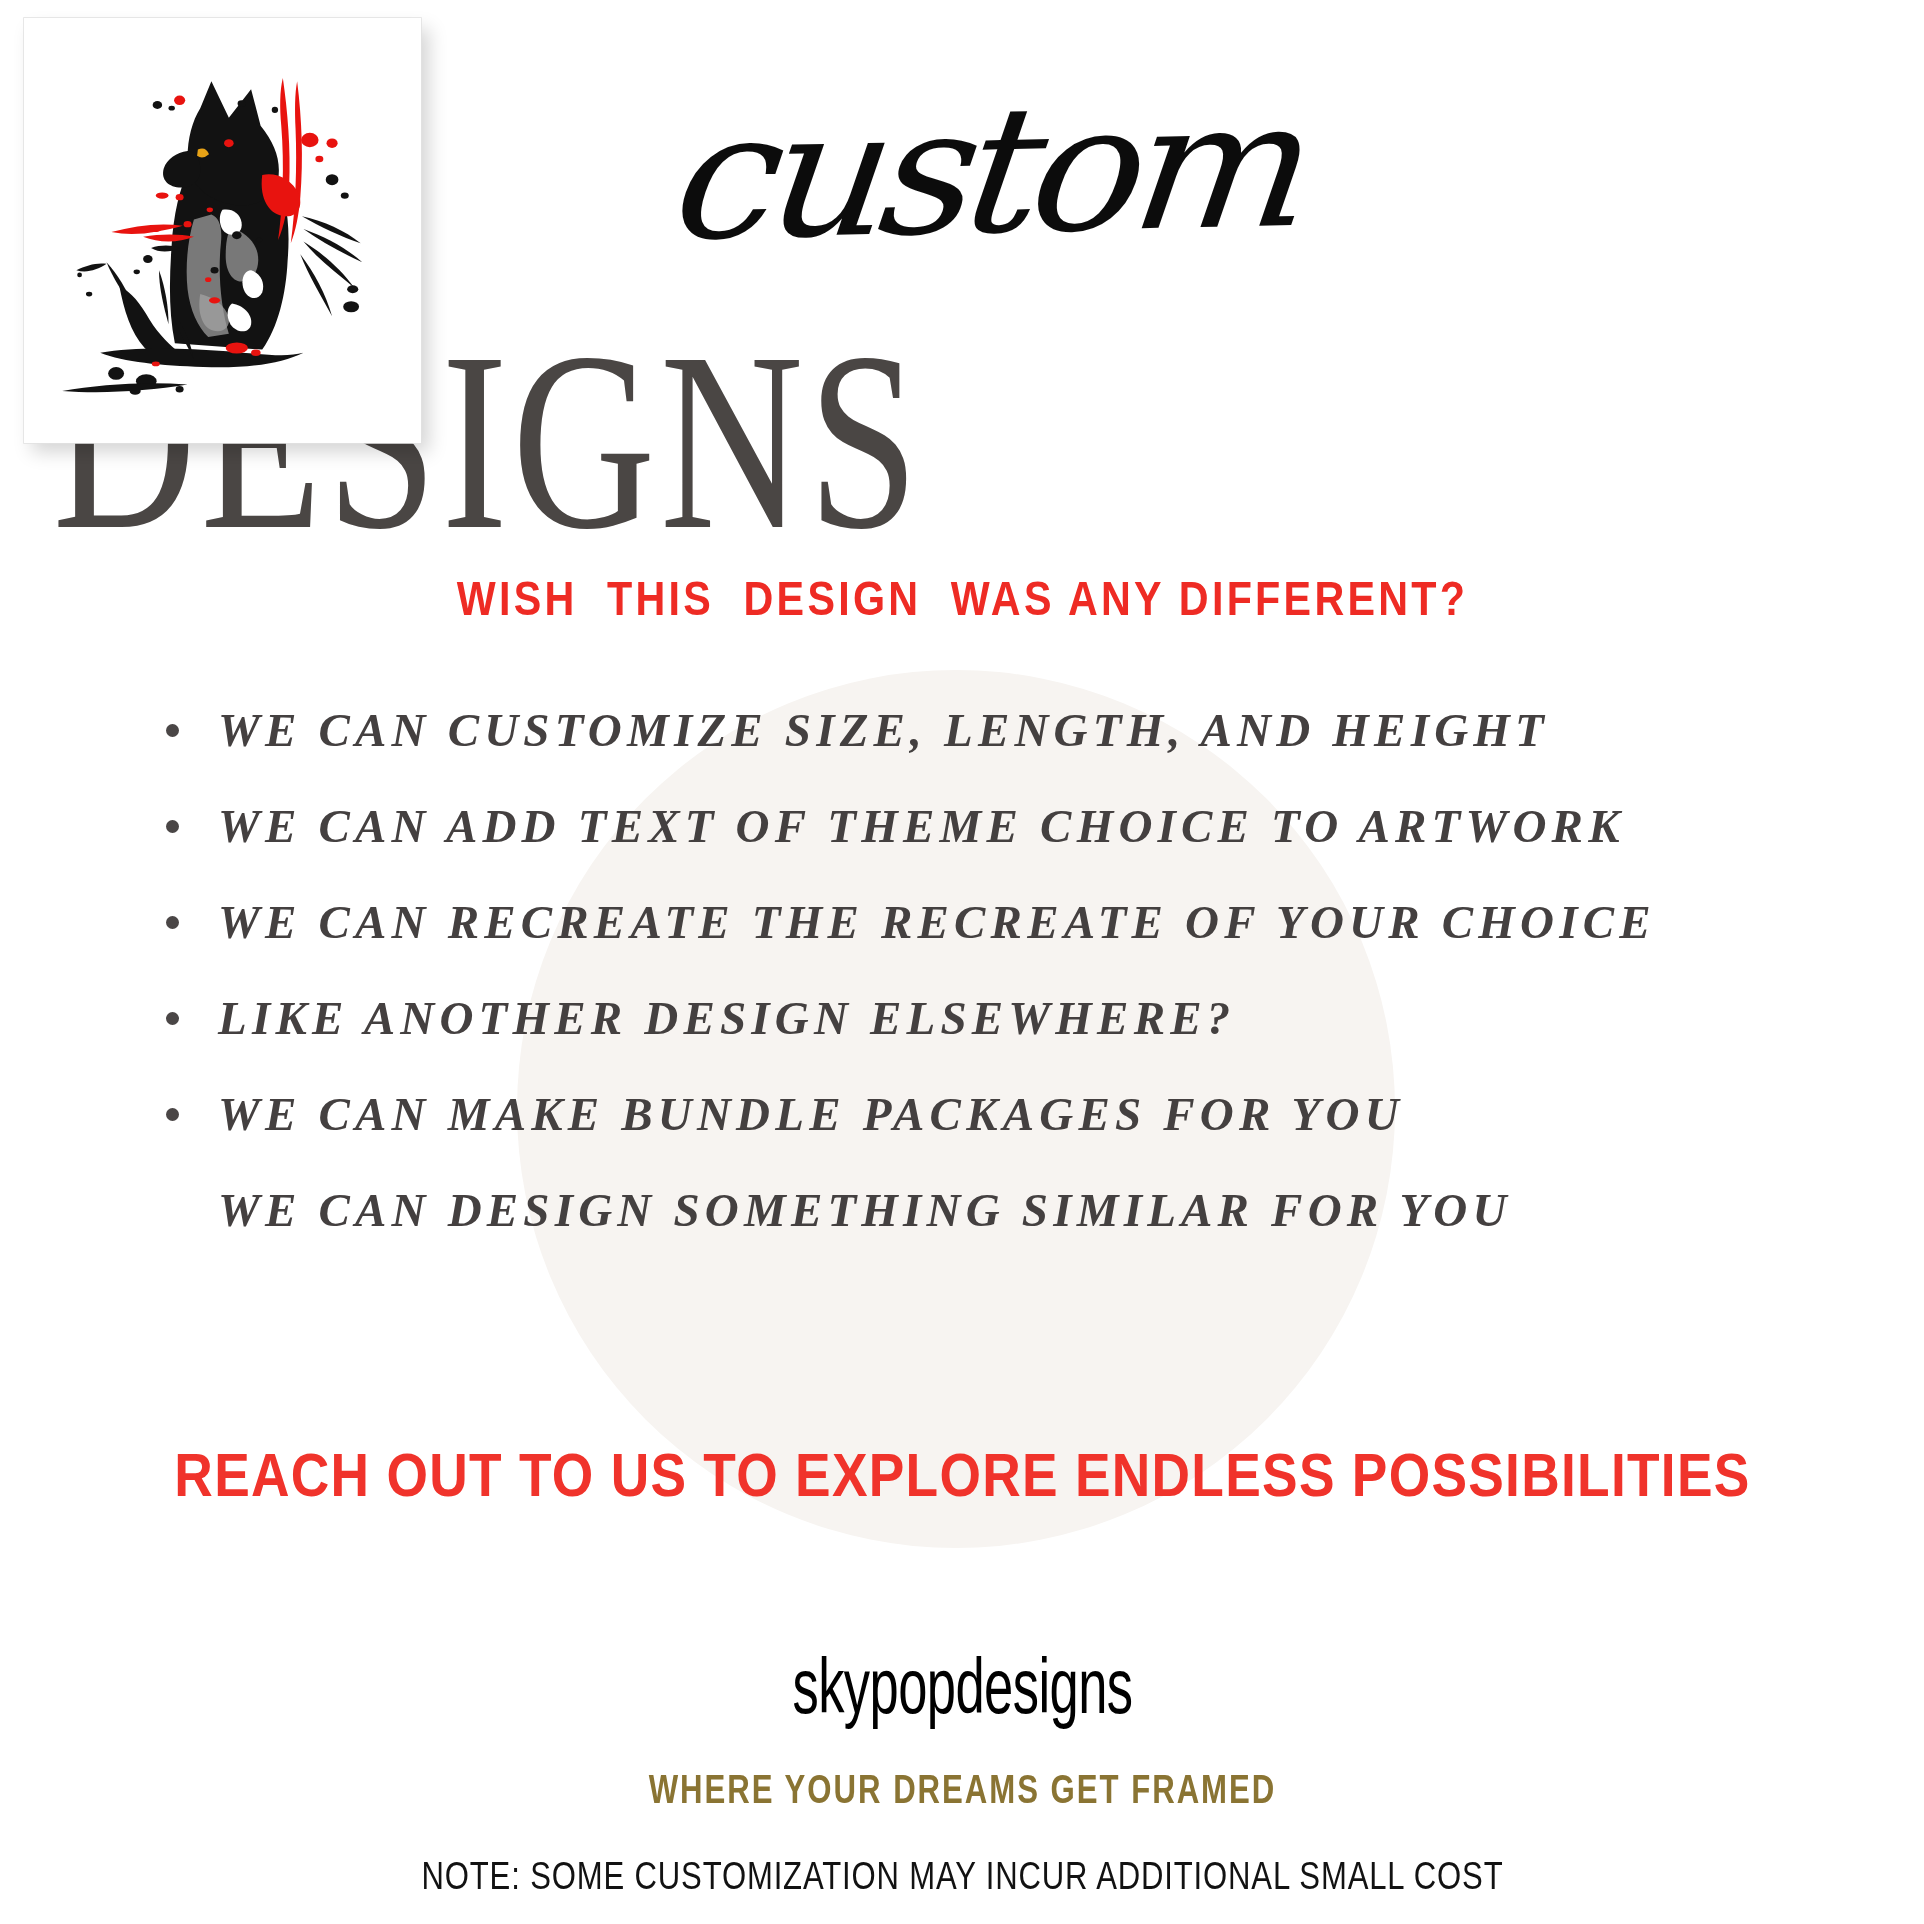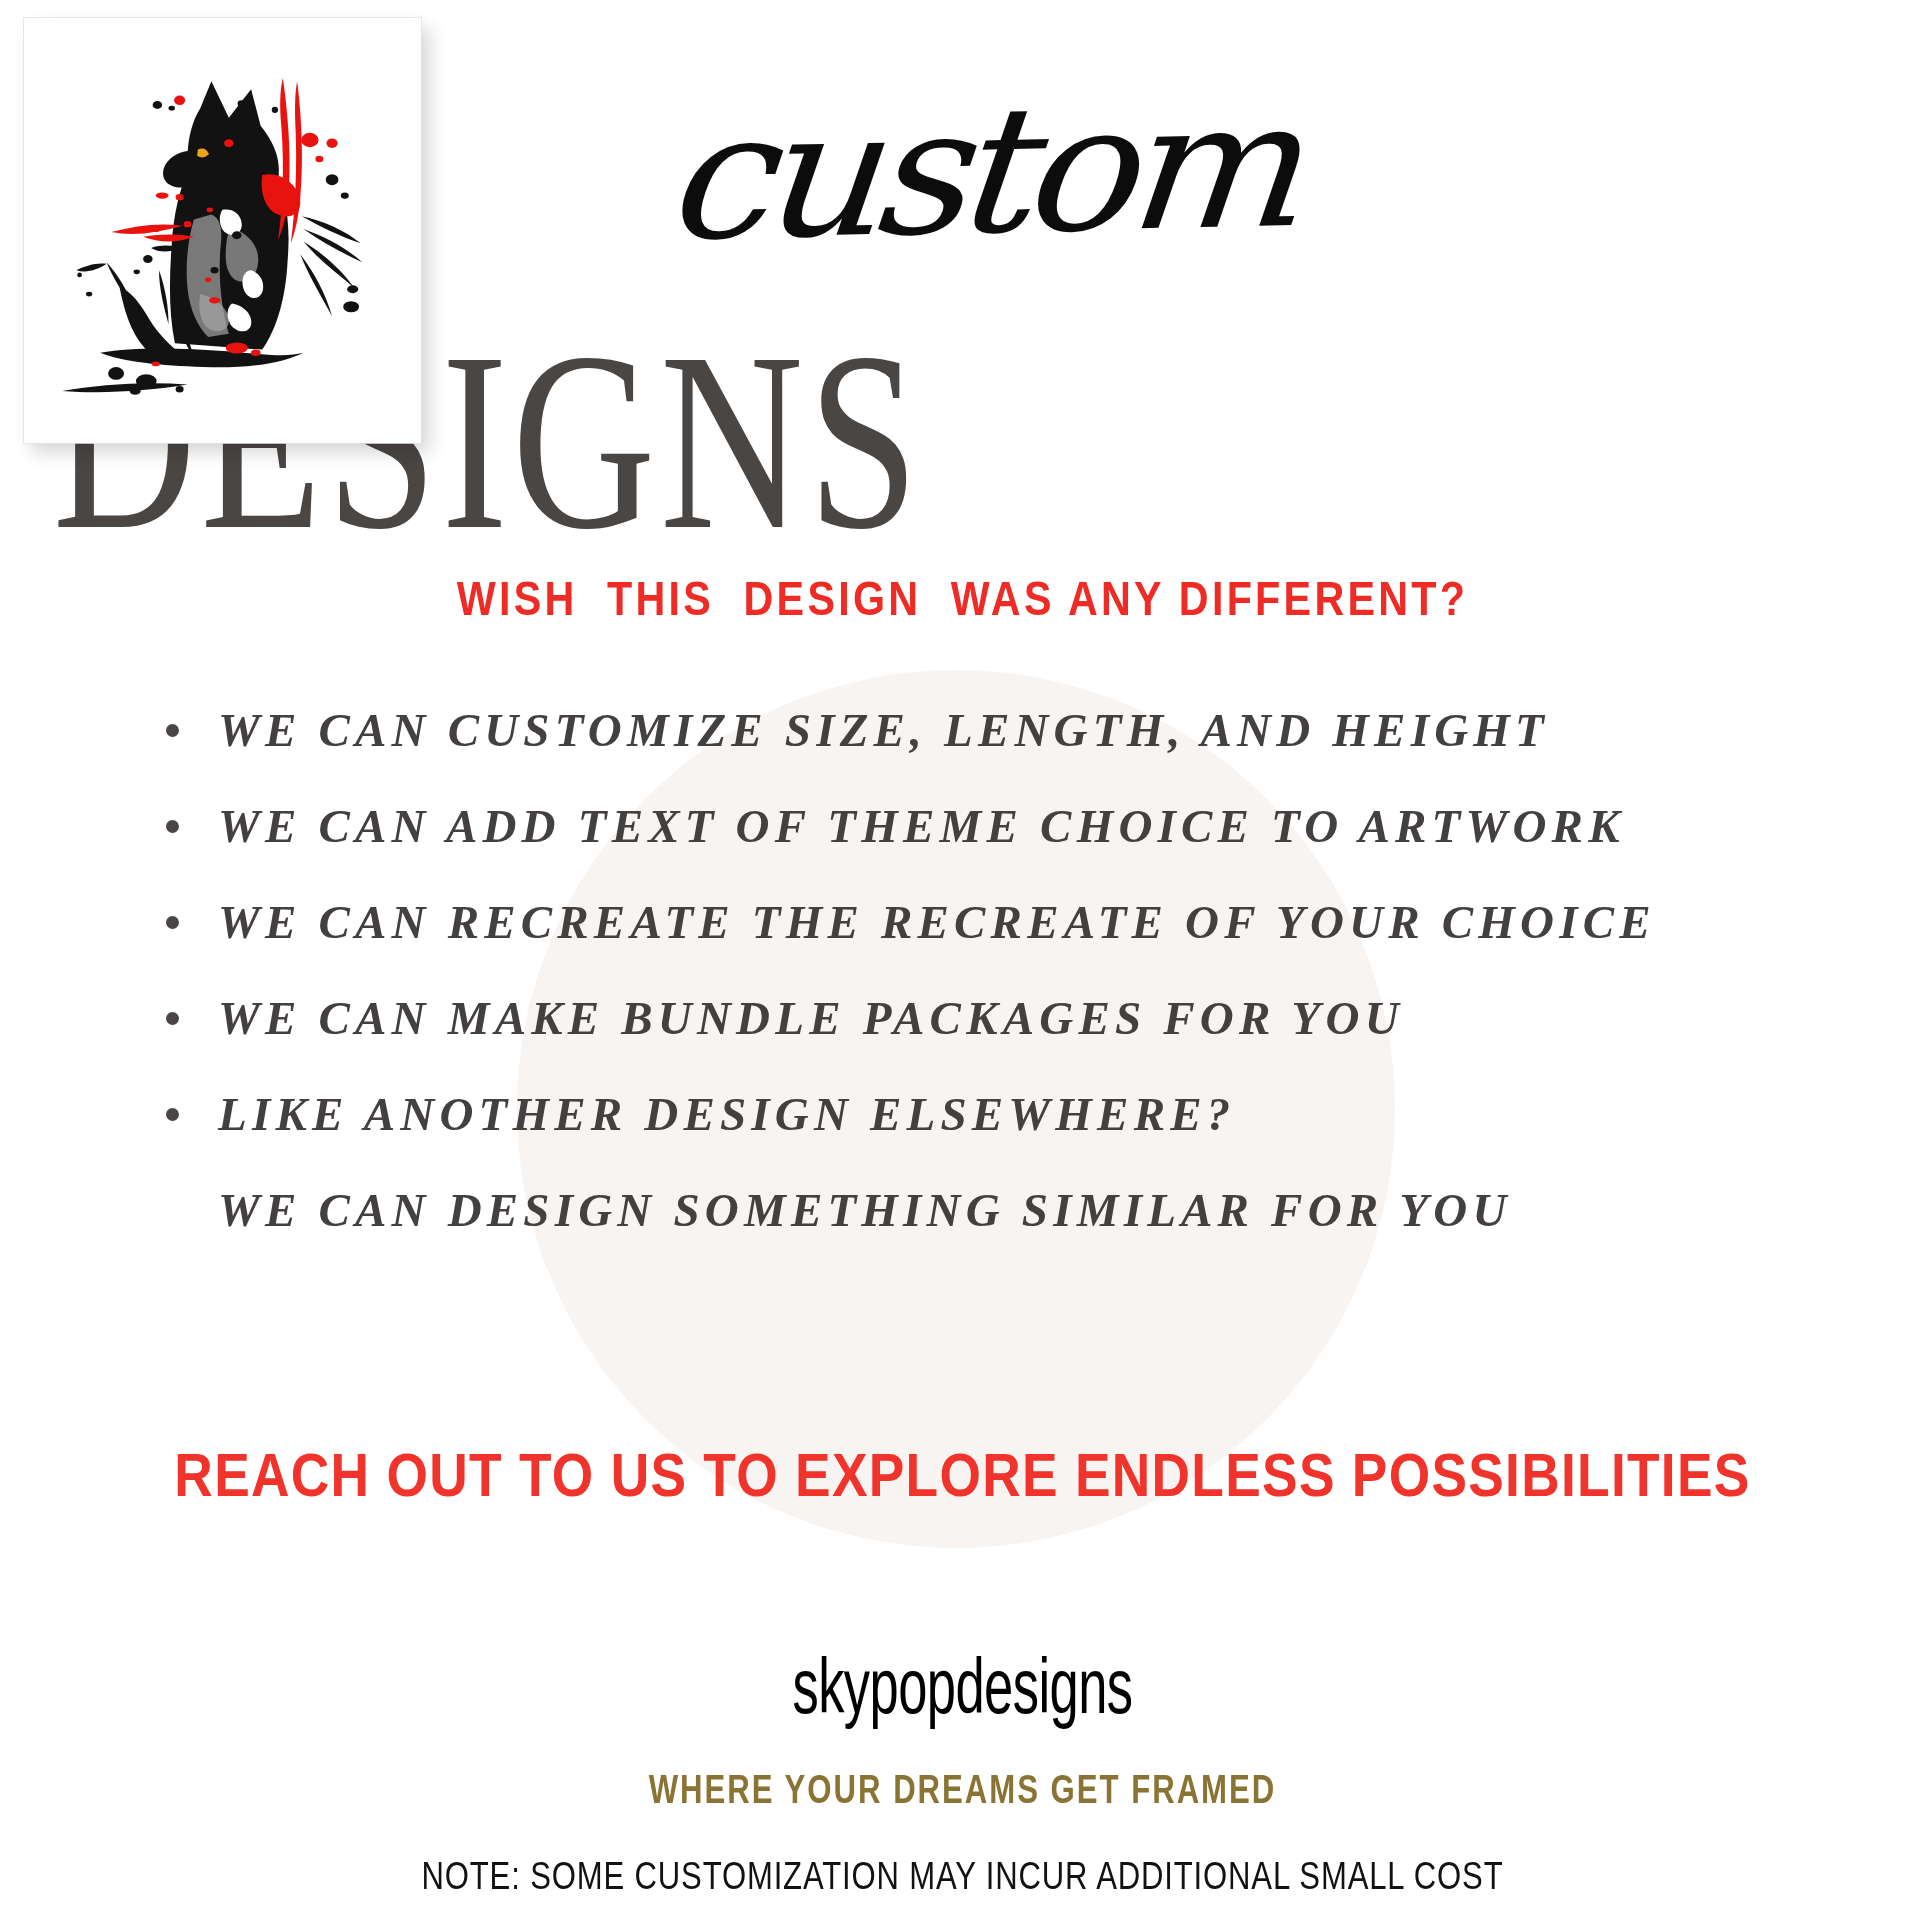--- a/index.html
+++ b/index.html
@@ -321,25 +321,25 @@
   <li class="feature-item">
     <span class="bullet-dot"></span>
     <span>WE CAN ADD TEXT OF THEME CHOICE TO ARTWORK</span>
   </li>
   <li class="feature-item">
     <span class="bullet-dot"></span>
     <span>WE CAN RECREATE THE RECREATE OF YOUR CHOICE</span>
   </li>
   <li class="feature-item">
     <span class="bullet-dot"></span>
+    <span>LIKE ANOTHER DESIGN ELSEWHERE?</span>
+  </li>
+  <li class="feature-item">
+    <span class="bullet-dot"></span>
     <span>WE CAN MAKE BUNDLE PACKAGES FOR YOU</span>
-  </li>
-  <li class="feature-item">
-    <span class="bullet-dot"></span>
-    <span>LIKE ANOTHER DESIGN ELSEWHERE?</span>
   </li>
   <li class="feature-item no-bullet">
     
     <span>WE CAN DESIGN SOMETHING SIMILAR FOR YOU</span>
   </li>
 </ul>
 
 <div id="cta-line">REACH OUT TO US TO EXPLORE ENDLESS POSSIBILITIES</div>
 
 <div id="brand-name">skypopdesigns</div>

